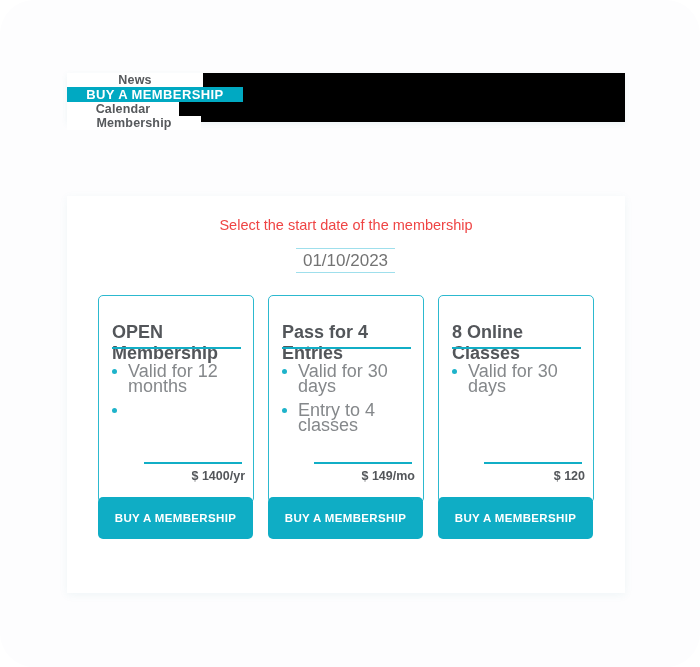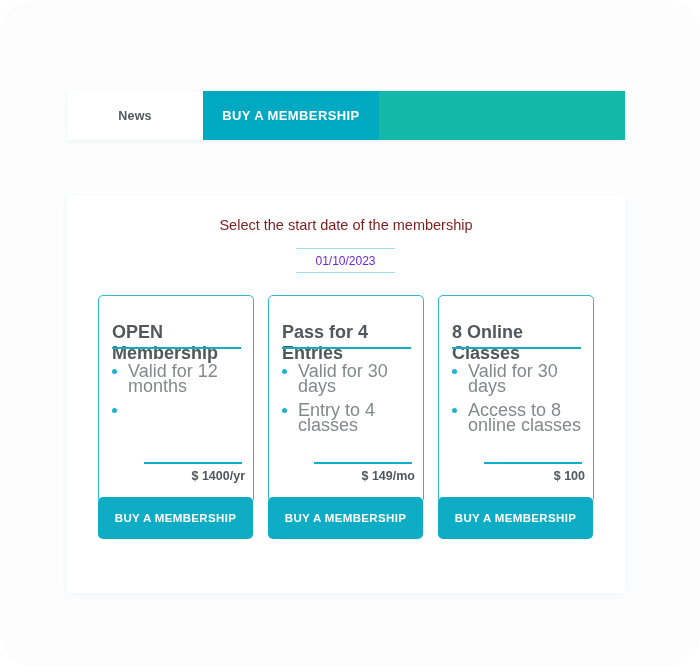--- a/index.html
+++ b/index.html
@@ -19,26 +19,27 @@
     height: 667px;
     background: #fdfdfe;
     border-radius: 34px;
     overflow: hidden;
   }
 
   
   #tab-bar {
     position: absolute;
     left: 67px;
-    top: 91px;
+    top: 73px;
     width: 558px;
     height: 49px;
-    background: #14b8a6;
+    background: #000000;
     display: flex;
     box-shadow: 0 2px 6px rgba(80,150,170,0.09);
+    flex-direction: column;
   }
   .tab {
     height: 49px;
     display: flex;
     align-items: center;
     justify-content: center;
     background: #ffffff;
     cursor: pointer;
     white-space: nowrap;
   }
@@ -95,40 +96,40 @@
     box-shadow: 0 2px 8px rgba(80,150,170,0.08);
   }
 
   #date-prompt {
     position: absolute;
     left: 0;
     top: 21px;
     width: 100%;
     text-align: center;
     font-size: 14.5px;
-    color: #7f1d1d;
+    color: #ef4444;
   }
 
   #date-field {
     position: absolute;
     left: 229px;
     top: 52px;
     width: 99px;
     height: 25px;
     border-top: 1.6px solid #9fdfec;
     border-bottom: 1.6px solid #9fdfec;
     background: #ffffff;
     display: flex;
     align-items: center;
     justify-content: center;
     cursor: pointer;
   }
   #date-value {
-    font-size: 12px;
-    color: #6d28d9;
+    font-size: 17px;
+    color: #737373;
   }
 
   
   .card {
     position: absolute;
     top: 99px;
     width: 156px;
     height: 208px;
     border: 1.4px solid #2cb9cf;
     border-radius: 5px;
@@ -226,20 +227,26 @@
 
 <div id="app-frame">
 
   <div id="tab-bar">
     <div class="tab" id="tab-news">
       <span class="tab-label">News</span>
     </div>
     <div class="tab active" id="tab-buy">
       <span class="tab-label">BUY A MEMBERSHIP</span>
     </div>
+    <div class="tab" id="tab-calendar">
+      <span class="tab-label">Calendar</span>
+    </div>
+    <div class="tab" id="tab-membership">
+      <span class="tab-label">Membership</span>
+    </div>
   </div>
 
 
   <div id="main-panel">
 
     <div id="date-prompt">Select the start date of the membership</div>
 
     <div id="date-field">
       <span id="date-value" title="mm/dd/yyyy">01/10/2023</span>
     </div>
@@ -284,26 +291,22 @@
     </button>
 
     <div class="card" id="card-2">
       <div class="card-title">8 Online Classes</div>
       <div class="card-rule"></div>
       <ul class="feature-list">
         <li class="feature-item">
           <span class="feature-bullet"></span>
           <span>Valid for 30 days</span>
         </li>
-        <li class="feature-item">
-          <span class="feature-bullet"></span>
-          <span>Access to 8 online classes</span>
-        </li>
       </ul>
       <div class="price-rule"></div>
-      <div class="price-value">$ 100</div>
+      <div class="price-value">$ 120</div>
     </div>
     <button class="card-cta" id="cta-2">
       <span>BUY A MEMBERSHIP</span>
     </button>
 
   </div>
 </div>
 
 </body></html>

